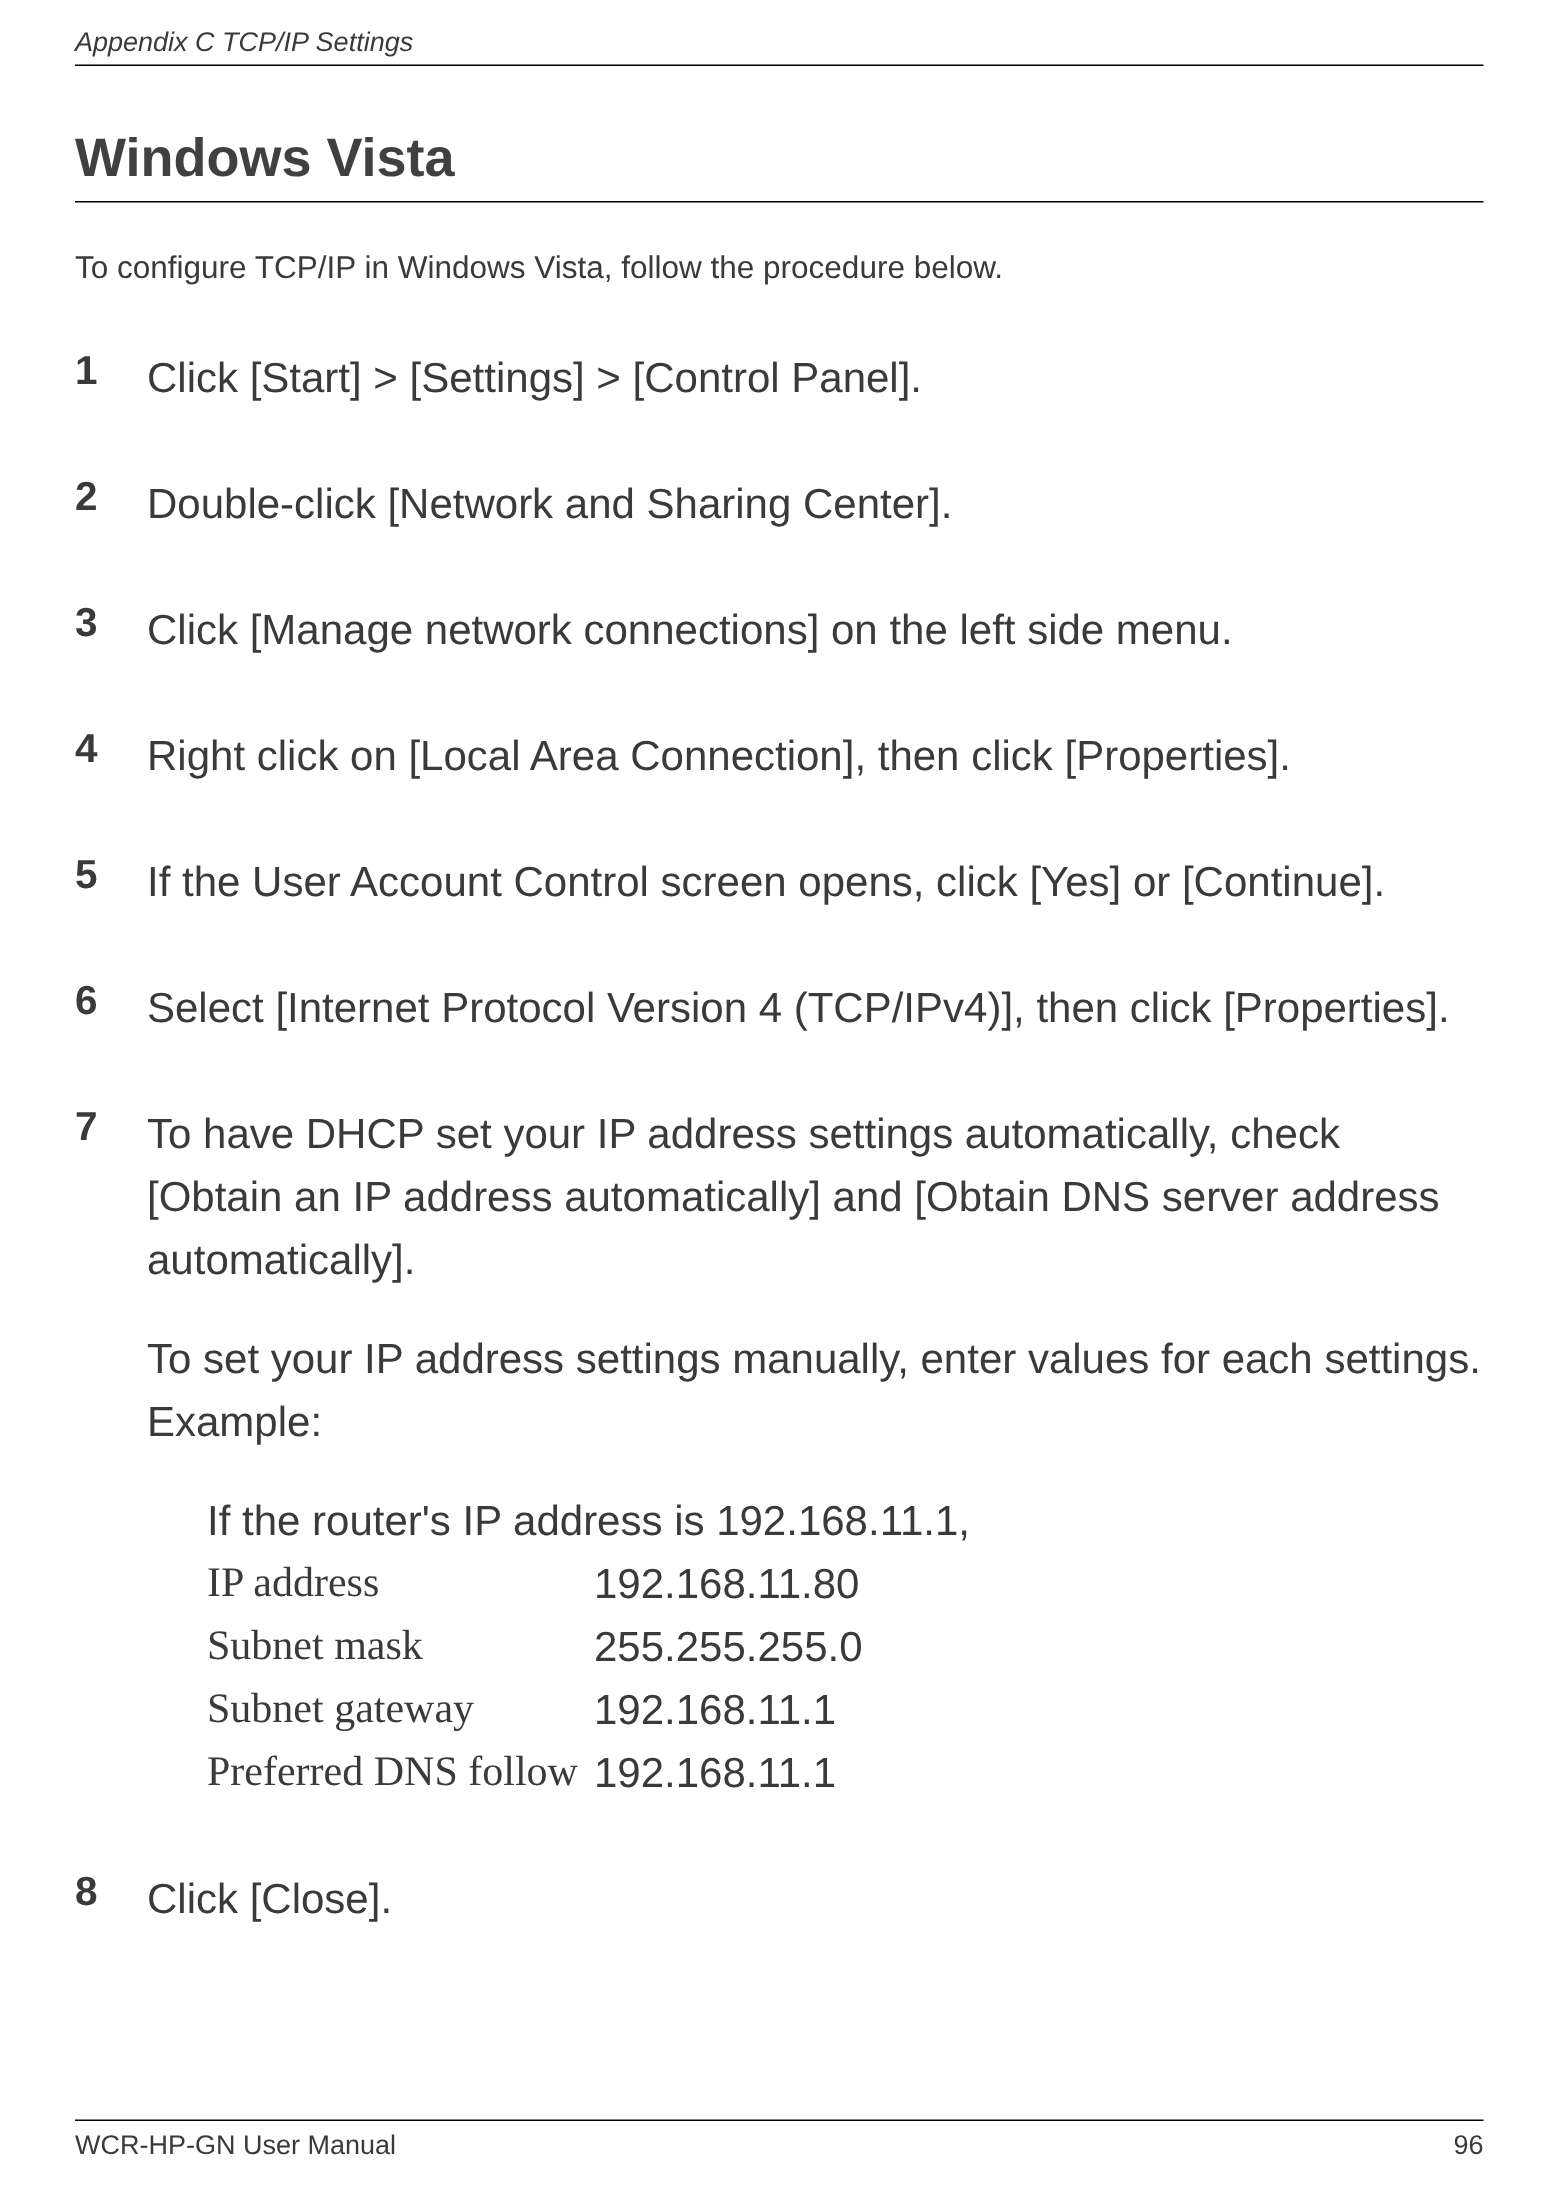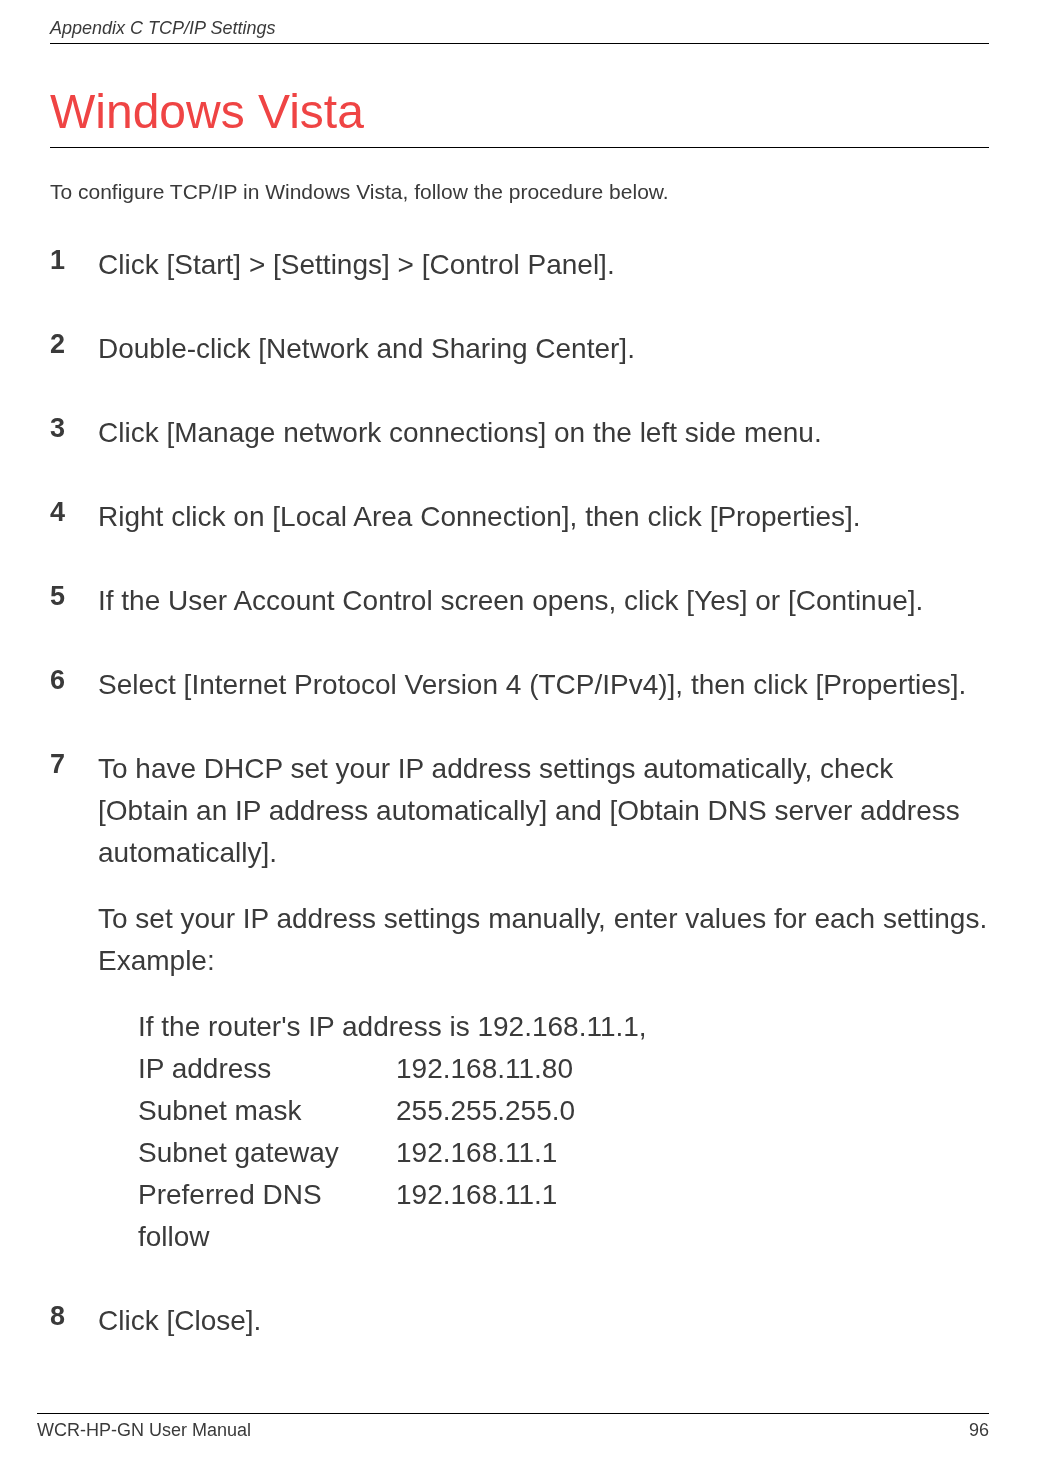--- a/index.html
+++ b/index.html
@@ -18,23 +18,23 @@
     }
     .header-line {
       border-bottom: 1px solid #000;
       padding-bottom: 4px;
       padding-top: 18px;
       font-size: 18px;
       color: #3a3a3a;
       font-style: italic;
     }
     .page-title {
-      font-size: 48px;
-      font-weight: normal;
-      color: #ef4444;
+      font-size: 36px;
+      font-weight: bold;
+      color: #404040;
       margin-top: 40px;
       padding-bottom: 8px;
       border-bottom: 1px solid #000;
     }
     .intro {
       font-size: 21px;
       margin-top: 28px;
       color: #3a3a3a;
       line-height: 1.5;
     }
@@ -69,25 +69,26 @@
     .example-block {
       margin-left: 40px;
       margin-top: 8px;
     }
     .example-row {
       display: flex;
       line-height: 1.5;
     }
     .example-label {
       width: 258px;
+      font-family: Liberation Serif, serif;
     }
     .footer {
       position: absolute;
       bottom: 18px;
-      left: 37px;
+      left: 50px;
       right: 50px;
       border-top: 1px solid #000;
       padding-top: 6px;
       display: flex;
       justify-content: space-between;
       font-size: 18px;
       color: #3a3a3a;
     }
   </style>
 </head>

